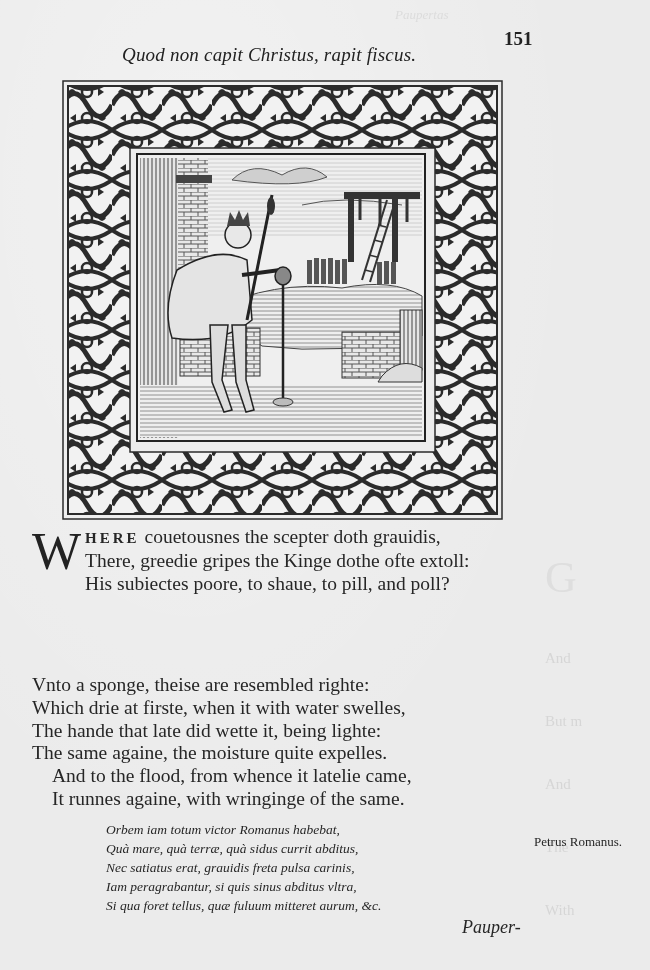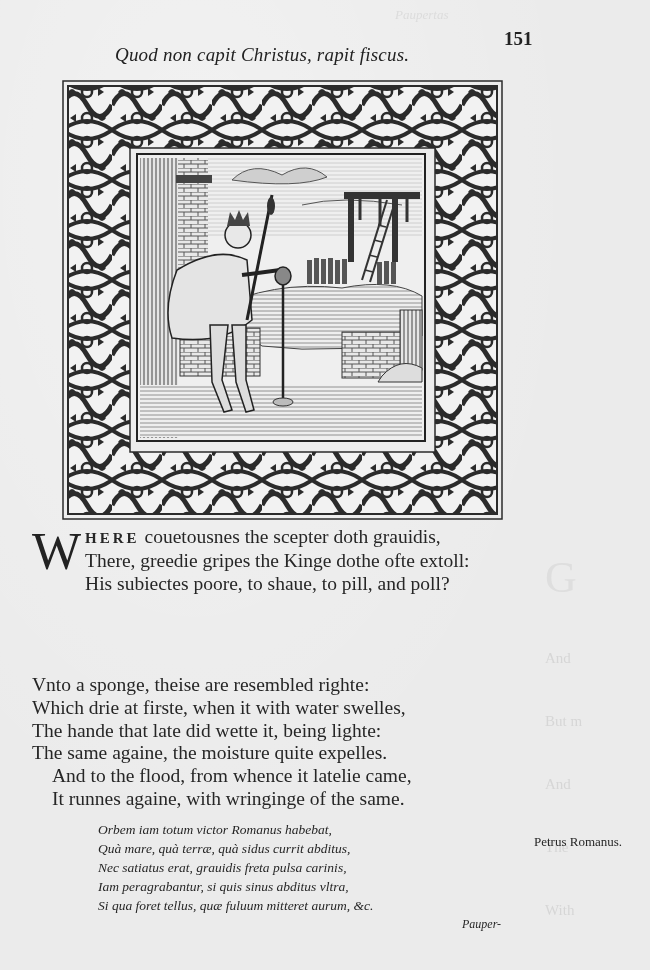--- a/index.html
+++ b/index.html
@@ -20,21 +20,21 @@
     .ghost {
       position: absolute; color: #d6d6d6; font-family: "Liberation Serif", serif;
       font-size: 15px; line-height: 21px; white-space: pre;
     }
     .ghost-head { left: 395px; top: 4px; font-size: 13px; font-style: italic; color: #dcdcdc; }
     .ghost-col { left: 545px; top: 606px; }
     .ghost-big { left: 545px; top: 556px; font-size: 44px; line-height: 44px; color: #dedede; }
 
     
     .running-head {
-      position: absolute; left: 115px; top: 44px;
+      position: absolute; left: 122px; top: 44px;
       font-family: "Liberation Serif", serif; font-style: italic;
       font-size: 19px; color: #222; letter-spacing: 0.2px;
     }
     .page-number {
       position: absolute; left: 504px; top: 28px;
       font-family: "Liberation Serif", serif; font-size: 19px; color: #222; font-weight: bold;
     }
 
     
     .emblem {
@@ -52,32 +52,32 @@
     .indent { padding-left: 20px; }
     .dropcap {
       float: left; font-size: 52px; line-height: 44px; margin-right: 4px; margin-top: 4px;
       font-family: "Liberation Serif", serif; color: #222;
     }
     .smallcaps { font-size: 15px; letter-spacing: 3px; font-weight: bold; }
     .stanza1 { position: absolute; left: 0; top: 0; width: 520px; }
     .stanza2 { position: absolute; left: 0; top: 148px; width: 520px; }
 
     .latin {
-      position: absolute; left: 98px; top: 820px;
+      position: absolute; left: 106px; top: 820px;
       font-family: "Liberation Serif", serif; font-style: italic;
       font-size: 13.5px; line-height: 19px; color: #262626;
     }
     .latin .line { display: block; white-space: nowrap; }
     .side-note {
       position: absolute; left: 534px; top: 834px;
       font-family: "Liberation Serif", serif; font-size: 13px; color: #262626;
     }
     .catchword {
       position: absolute; left: 462px; top: 917px;
-      font-family: "Liberation Serif", serif; font-style: italic; font-size: 12px; color: #262626;
+      font-family: "Liberation Serif", serif; font-style: italic; font-size: 18px; color: #262626;
     }
   </style>
 </head>
 <body>
 
 <div class="page">
 
   <div class="ghost ghost-head">Paupertas</div>
   <div class="ghost ghost-big">G</div>
   <div class="ghost ghost-col">

